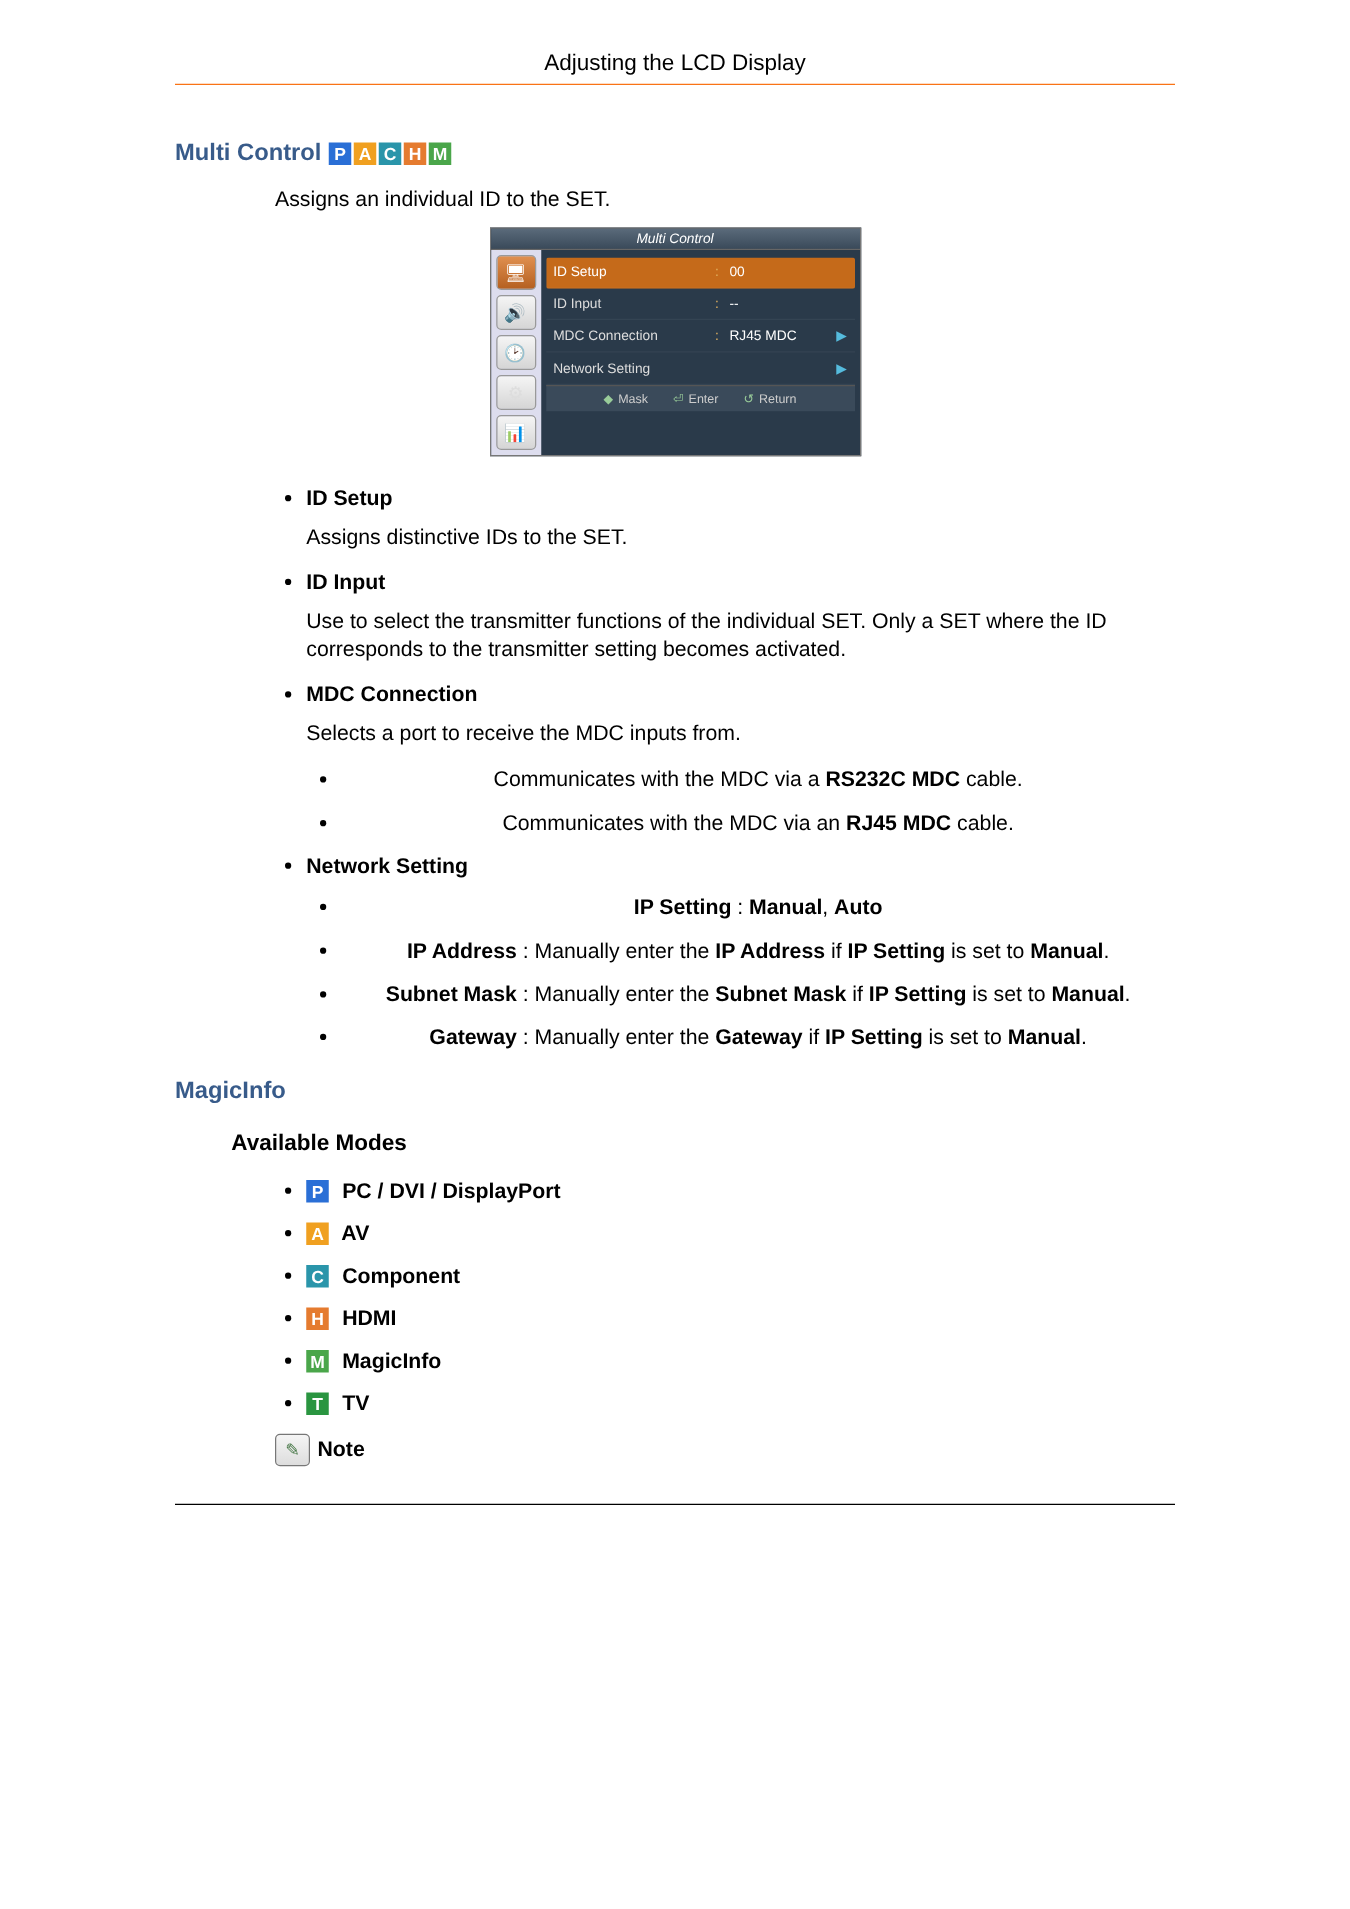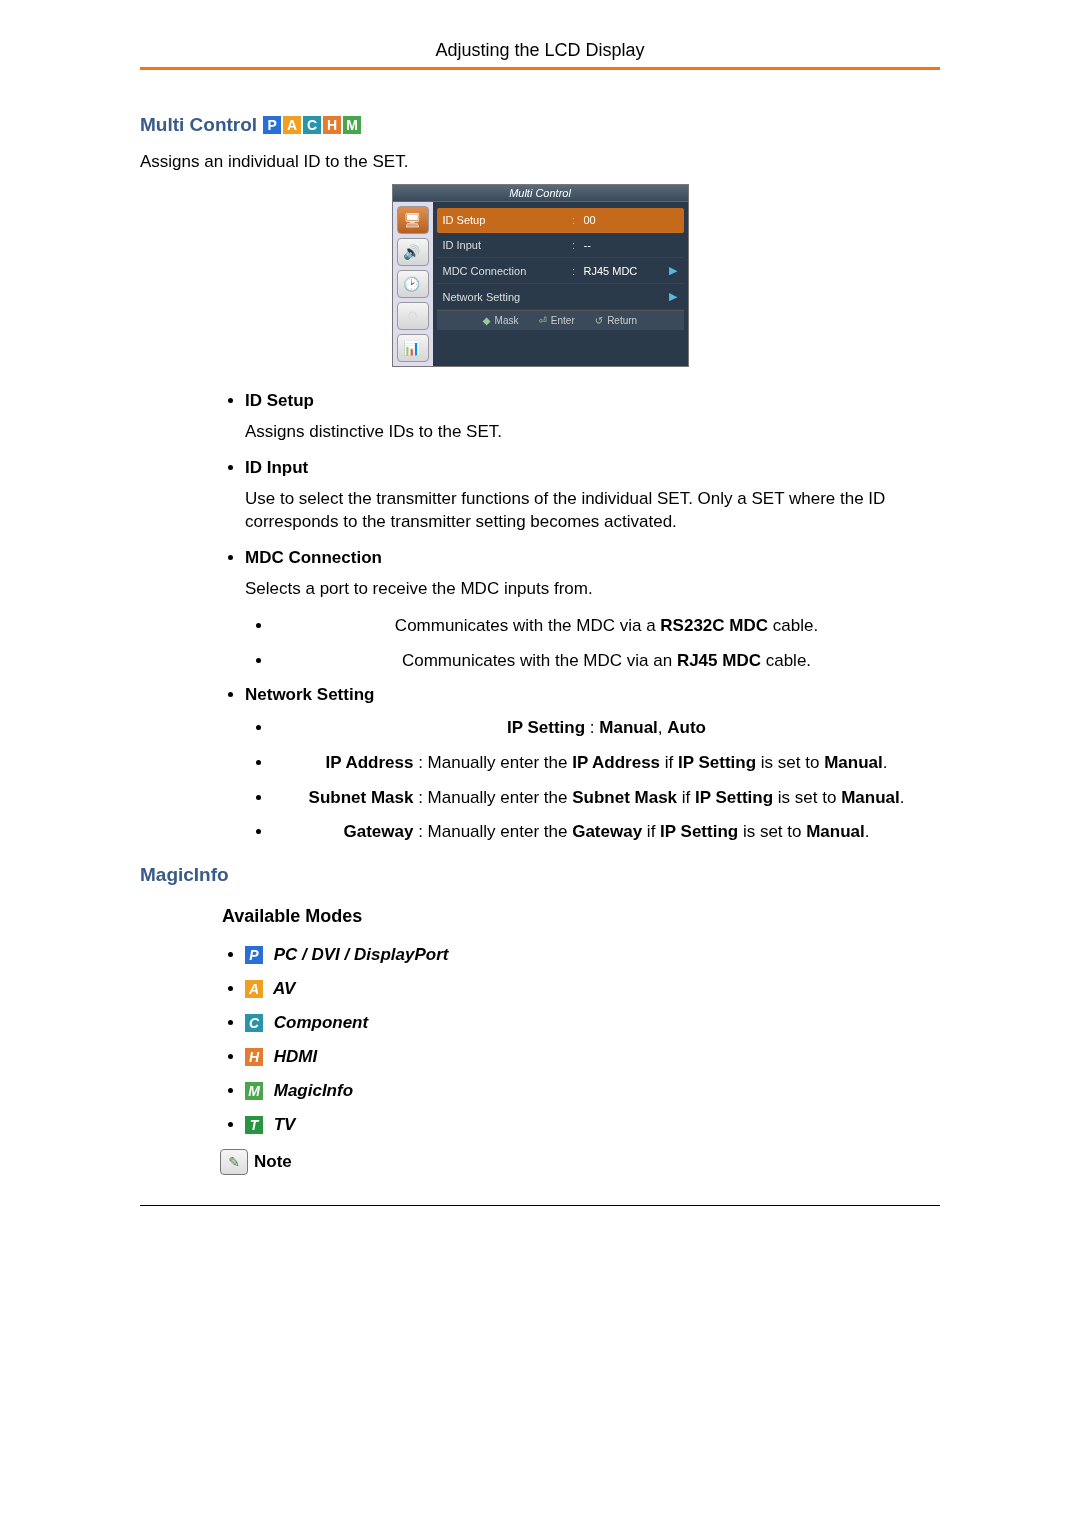--- a/index.html
+++ b/index.html
@@ -18,21 +18,21 @@
   }
   .content {
     width: 800px;
     margin: 0 auto;
     position: relative;
   }
   .header-title {
     text-align: center;
     font-size: 18px;
     padding-bottom: 6px;
-    border-bottom: 3px solid #f97316;
+    border-bottom: 1px solid #f97316;
     margin-bottom: 44px;
   }
   .section-title {
     color: #385b8a;
     font-weight: bold;
     font-size: 19px;
     margin: 0 0 16px 0;
     display: flex;
     align-items: center;
     gap: 4px;
@@ -54,20 +54,21 @@
     font-family: Arial, sans-serif;
   }
   .b-p { background: #2a6fd6; }
   .b-a { background: #f0a020; }
   .b-c { background: #2a95aa; }
   .b-h { background: #e57b2f; }
   .b-m { background: #4aa64a; }
   .b-t { background: #2a9540; }
 
   .intro {
+    margin-left: 80px;
     margin-bottom: 12px;
   }
 
   
   .osd {
     width: 295px;
     margin: 0 auto 24px auto;
     background: #2a3a4a;
     border: 1px solid #777;
     font-size: 11px;
@@ -171,33 +172,32 @@
 
   .section-title2 {
     color: #385b8a;
     font-weight: bold;
     font-size: 19px;
     margin: 20px 0 20px 0;
   }
   .subhead {
     font-weight: bold;
     font-size: 18px;
-    margin-left: 82px;
+    margin-left: 45px;
     margin-bottom: 18px;
   }
 
   ul.modes {
     list-style: disc;
     padding-left: 105px;
     margin: 0 0 12px 0;
   }
   ul.modes > li {
     margin: 14px 0;
     font-weight: bold;
-    font-style: italic;
   }
   ul.modes .badge {
     vertical-align: middle;
     margin-right: 6px;
     position: relative;
     top: -1px;
   }
 
   .note-row {
     margin-left: 80px;

